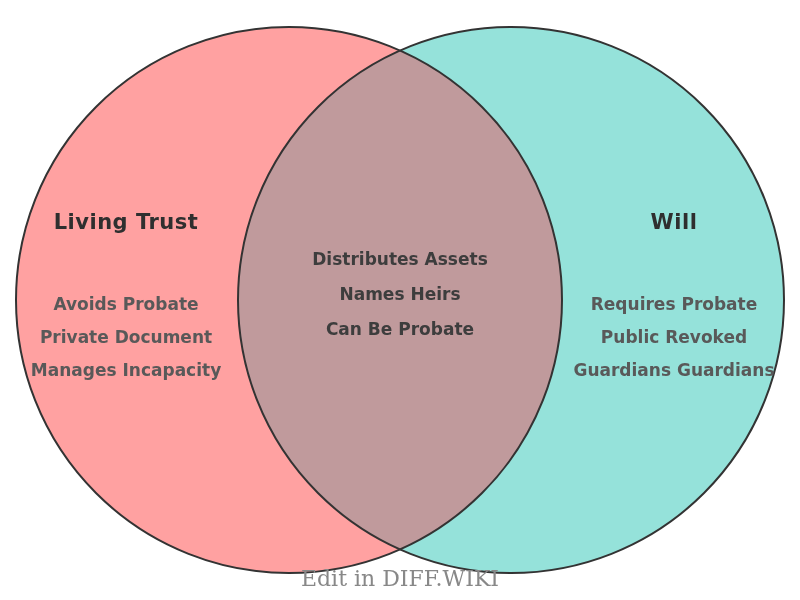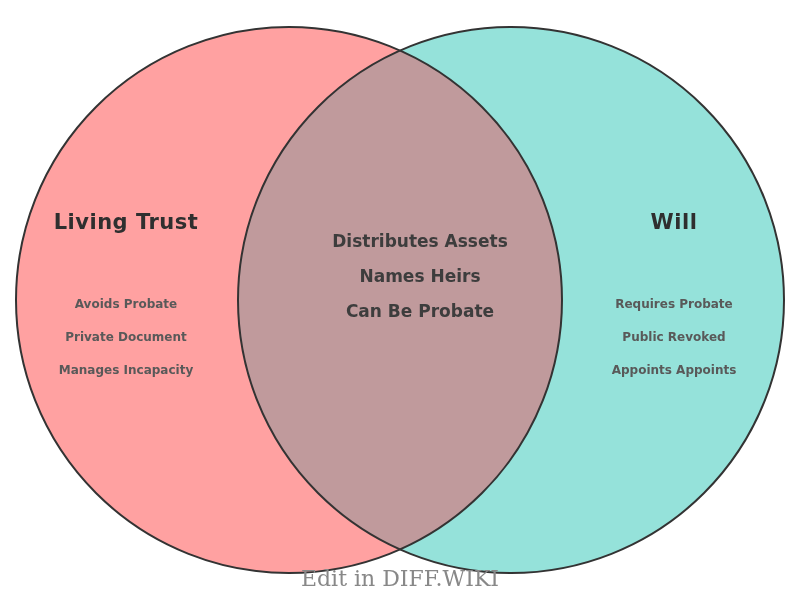--- a/index.html
+++ b/index.html
@@ -32,21 +32,21 @@
   }
   .title {
     font-size: 21px;
     color: #2f2f2f;
     letter-spacing: 0.5px;
   }
   .items div {
     white-space: nowrap;
   }
   .side-items {
-    font-size: 12px;
+    font-size: 17px;
     color: #595959;
     line-height: 33px;
   }
   .center-items {
     font-size: 17px;
     color: #3d3d3d;
     line-height: 35px;
   }
   .footer {
     position: absolute;
@@ -84,27 +84,27 @@
   <div class="label title" style="left:126px; top:222px;">Living Trust</div>
 
   <div class="label title" style="left:674px; top:222px;text-align:right;">Will</div>
 
   <div class="label items side-items" style="left:126px; top:337px;">
     <div>Avoids Probate</div>
     <div>Private Document</div>
     <div>Manages Incapacity</div>
   </div>
 
-  <div class="label items center-items" style="left:400px; top:276px;margin-left:20px;">
+  <div class="label items center-items" style="left:400px; top:294px;">
     <div>Distributes Assets</div>
     <div>Names Heirs</div>
     <div>Can Be Probate</div>
   </div>
 
   <div class="label items side-items" style="left:674px; top:337px;">
     <div>Requires Probate</div>
     <div>Public Revoked</div>
-    <div>Appoints Appoints</div>
+    <div>Guardians Guardians</div>
   </div>
 
   <div class="footer">Edit in DIFF.WIKI</div>
 
 </div>
 
 </body></html>

